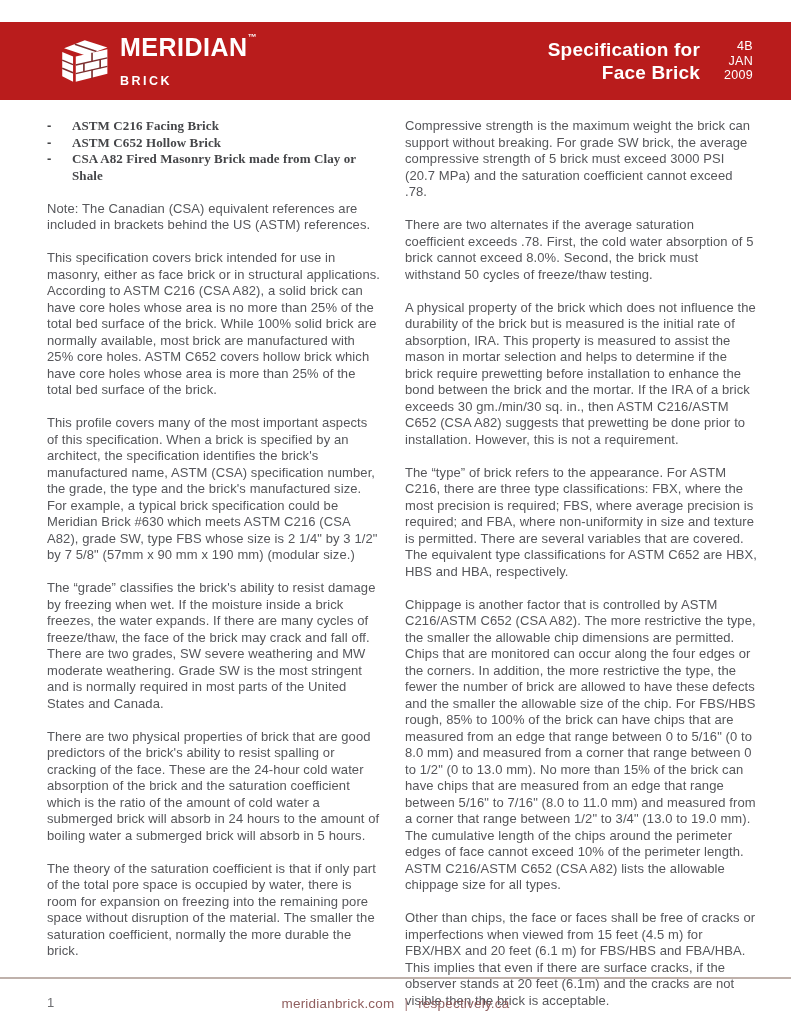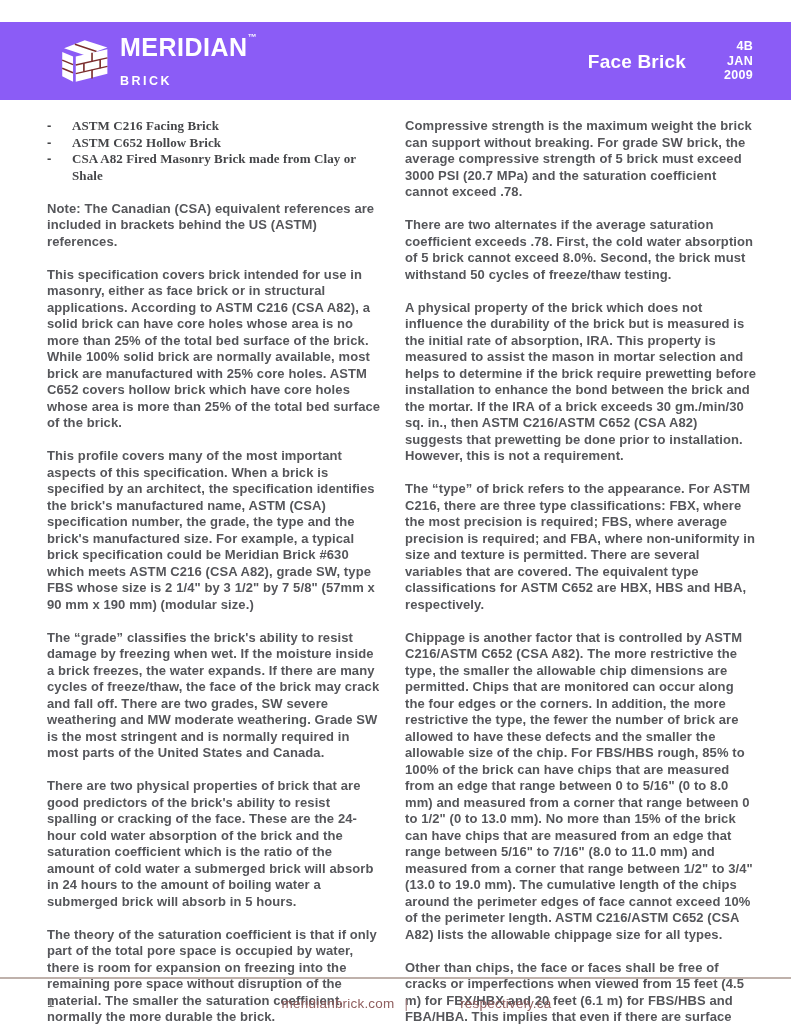--- a/index.html
+++ b/index.html
@@ -1,45 +1,45 @@
 <!DOCTYPE html>
 <html><head>
 <meta charset="utf-8">
 <style>
   html,body{margin:0;padding:0;}
   body{background:#e8e8e8;font-family:"Liberation Sans",sans-serif;}
   .page{position:relative;width:791px;height:1024px;background:#ffffff;margin:0 auto;overflow:hidden;}
 
   
-  .band{position:absolute;top:22px;left:0;right:0;height:78px;background:#8b5cf6;display:flex;align-items:center;padding:0 38px 0 55px;box-sizing:border-box;justify-content:center;}
+  .band{position:absolute;top:22px;left:0;right:0;height:78px;background:#b91c1c;display:flex;align-items:center;padding:0 38px 0 55px;box-sizing:border-box;justify-content:center;}
   .logo{display:flex;align-items:center;gap:9px;}
   .logo-icon{width:56px;height:50px;flex:0 0 auto;}
   .wordmark{display:flex;flex-direction:column;line-height:1;}
   .wordmark-main{color:#ffffff;font-weight:bold;font-size:25px;letter-spacing:0.5px;white-space:nowrap;}
   .wordmark-tm{font-size:9px;vertical-align:top;position:relative;top:-2px;font-weight:bold;}
   .wordmark-sub{color:#ffffff;font-weight:bold;font-size:12.5px;letter-spacing:2.5px;margin-top:15px;}
   .band-title{margin-left:auto;text-align:right;color:#ffffff;font-weight:bold;font-size:19px;line-height:23px;letter-spacing:0.2px;}
-  .band-date{text-align:right;color:#ffffff;font-weight:bold;font-size:12.5px;line-height:14.5px;margin-left:38px;letter-spacing:0.3px;}
+  .band-date{text-align:right;color:#ffffff;font-weight:normal;font-size:12.5px;line-height:14.5px;margin-left:24px;letter-spacing:0.3px;}
 
   
   .columns{position:absolute;top:118px;left:47px;right:34px;display:flex;gap:24px;color:#55565A;font-size:13px;line-height:16.5px;letter-spacing:0.1px;}
   .col-left{width:334px;flex:0 0 auto;}
   .col-right{flex:1;}
-  .columns p{margin:0 0 16.5px 0;font-weight:bold;}
+  .columns p{margin:0 0 16.5px 0;}
   ul.bullets{list-style:none;margin:0 0 16.5px 0;padding:0;}
   ul.bullets li{display:flex;font-weight:bold;color:#454649;}
   ul.bullets .dash{width:25px;flex:0 0 auto;}
   ul.bullets .btext{flex:1;font-family:Liberation Serif, serif;}
 
   
   .footer-rule{position:absolute;top:977px;left:0;right:0;height:2px;background:#bfb1ab;}
   .page-num{position:absolute;top:995px;left:47px;font-size:13px;color:#6d6e71;}
   .footer-links{position:absolute;top:996px;left:0;right:0;text-align:center;font-size:13.5px;color:#8F5E5E;letter-spacing:0.2px;}
   .footer-links .sep{margin:0 10px;color:#a98080;}
-  .footer-links span{cursor:pointer;margin-left:42px;}
+  .footer-links span{cursor:pointer;}
 </style>
 </head>
 <body>
 
 <div class="page">
 
   <header class="band">
     <div class="logo">
       <svg class="logo-icon" viewBox="0 0 62 54" xmlns="http://www.w3.org/2000/svg">
 
@@ -57,20 +57,21 @@
         <line x1="32" y1="29.5" x2="32" y2="39" stroke="#7B2D2D" stroke-width="1.8"></line>
         <line x1="50" y1="25.5" x2="50" y2="35" stroke="#7B2D2D" stroke-width="1.8"></line>
         <line x1="41" y1="36.8" x2="41" y2="46.5" stroke="#7B2D2D" stroke-width="1.8"></line>
       </svg>
       <div class="wordmark">
         <div class="wordmark-main"><span>MERIDIAN</span><span class="wordmark-tm">™</span></div>
         <div class="wordmark-sub">BRICK</div>
       </div>
     </div>
     <div class="band-title">
+      <div>Specification for</div>
       <div>Face Brick</div>
     </div>
     <div class="band-date">
       <div>4B</div>
       <div>JAN</div>
       <div>2009</div>
     </div>
   </header>
 
   <main class="columns">

